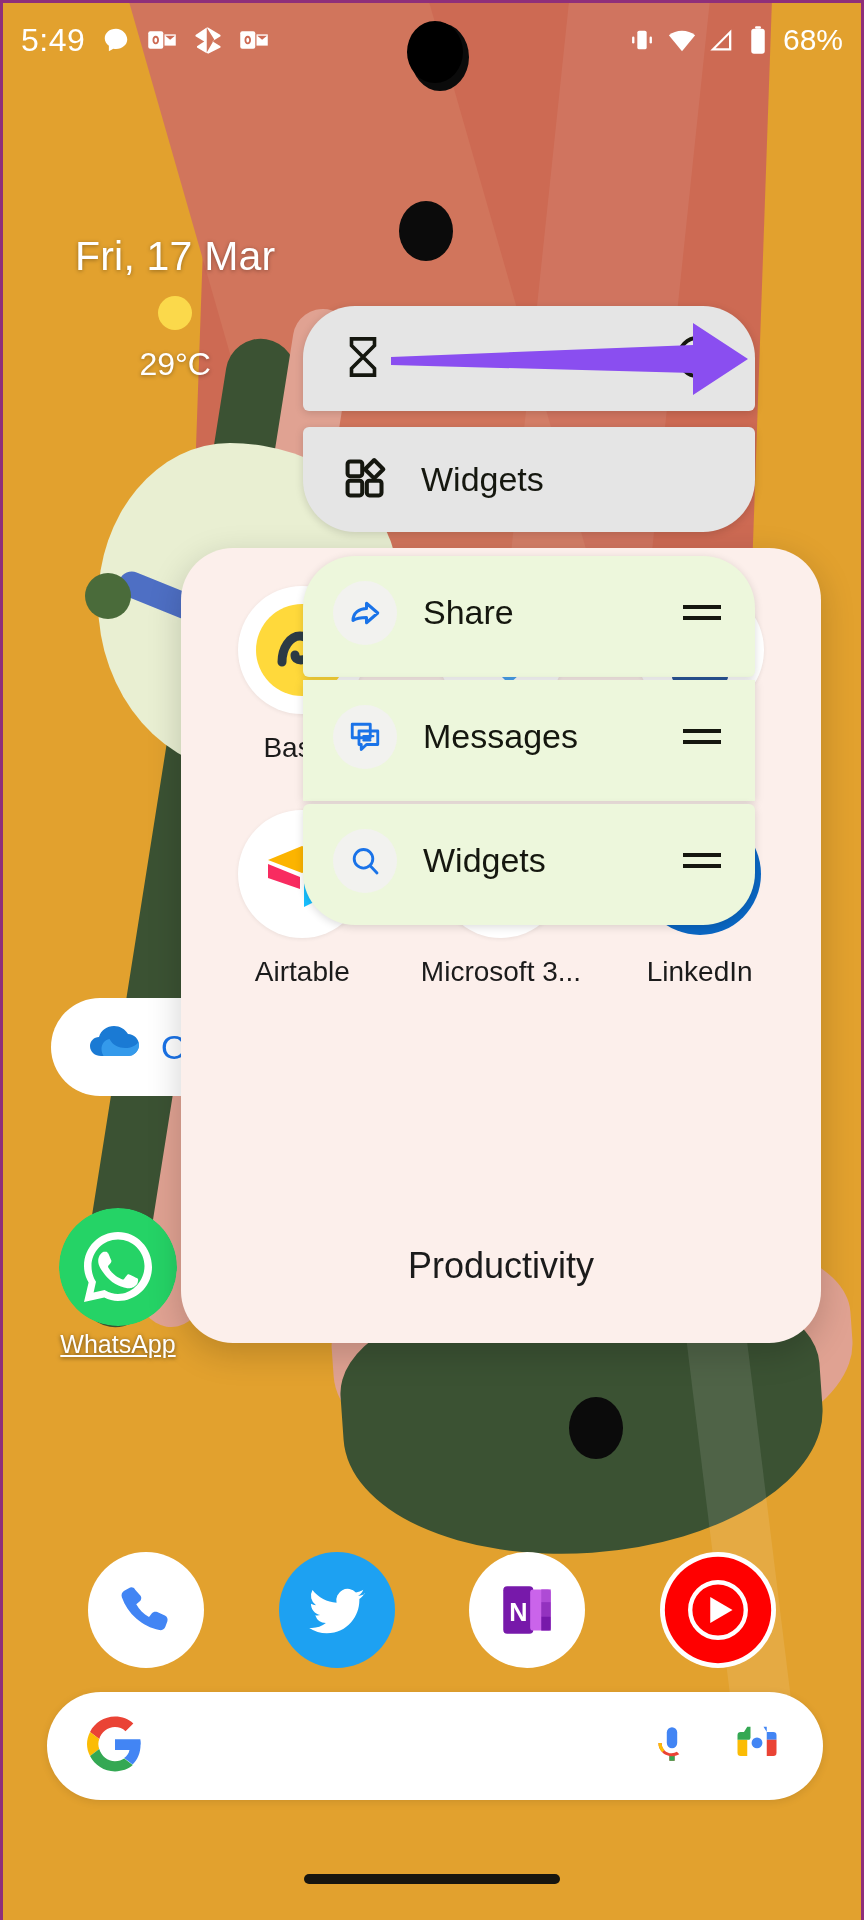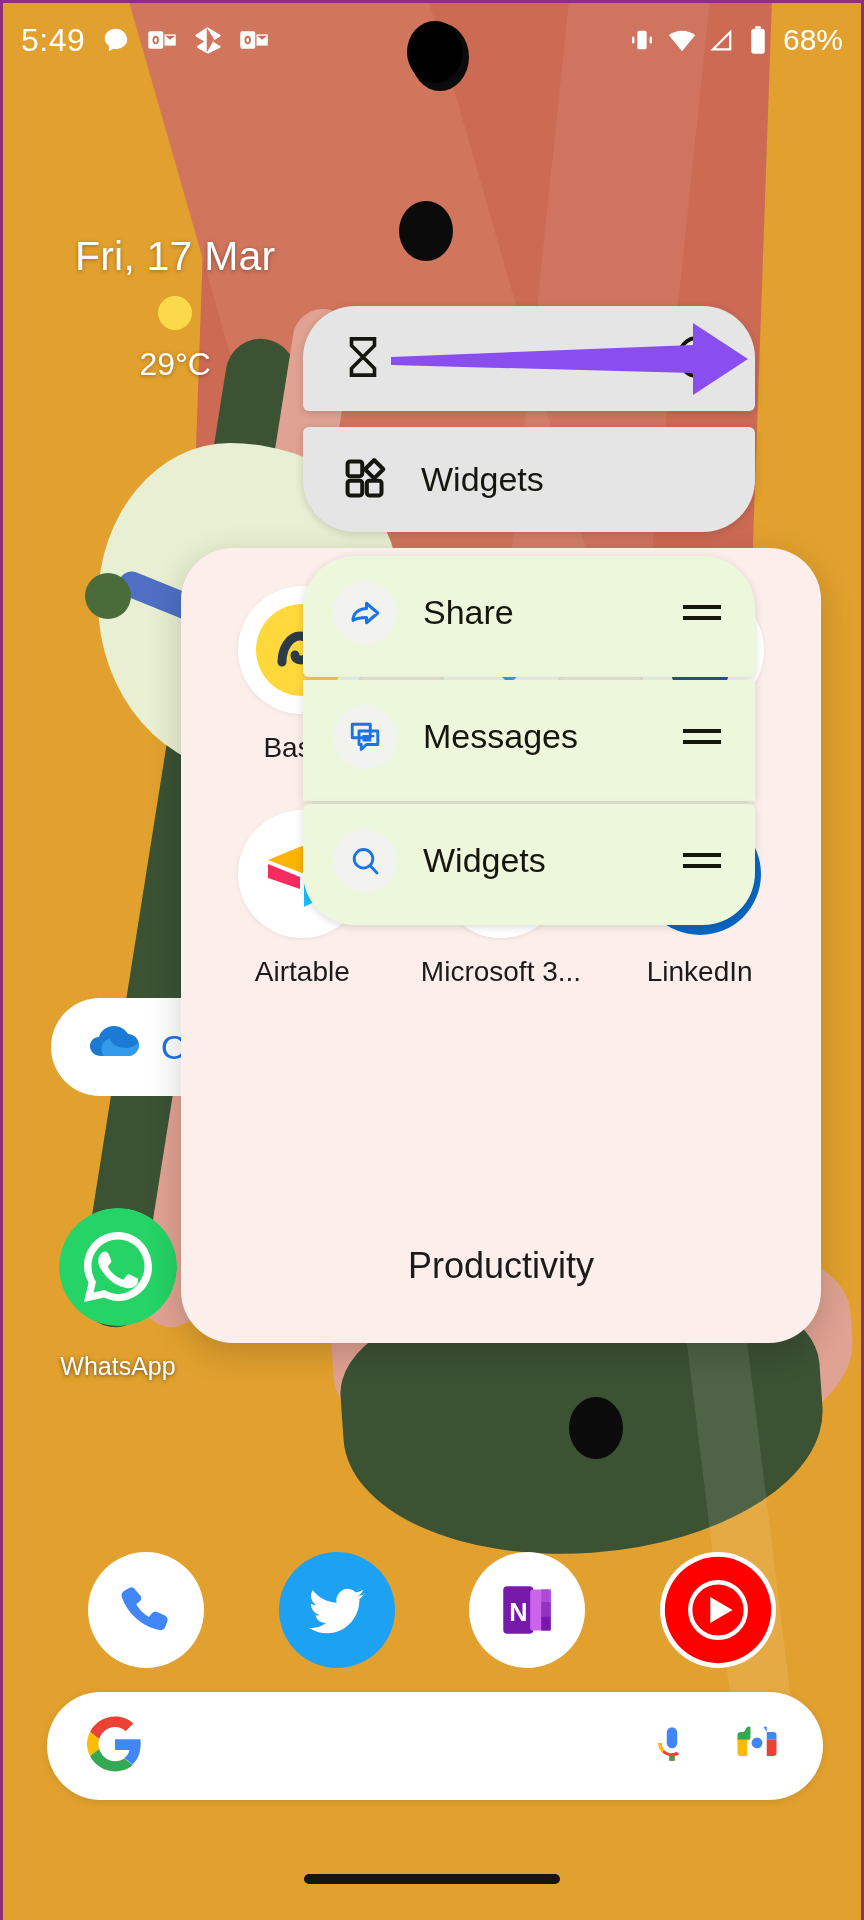--- a/index.html
+++ b/index.html
@@ -130,23 +130,24 @@
   .app {
     position:absolute; width:170px;
     display:flex; flex-direction:column; align-items:center;
   }
   .app .ic {
     width:118px; height:118px; border-radius:50%;
     display:flex; align-items:center; justify-content:center;
     overflow:hidden;
   }
   .app .lbl {
-    margin-top:26px; color:#fff; font-size:25px; font-weight:500;
+    margin-top:4px; color:#fff; font-size:25px; font-weight:500;
     text-shadow: 0 1px 4px rgba(0,0,0,.55);
     white-space:nowrap;
+    text-decoration:underline;
   }
   .pill-widget {
     position:absolute; left:48px; top:995px;
     height:98px; min-width:230px; border-radius:49px;
     background:#fff; display:flex; align-items:center; gap:18px;
     padding:0 28px; z-index:21;
   }
   .pill-widget .pw-text {
     font-size:34px; color:#1a73e8; font-weight:500;
   }

